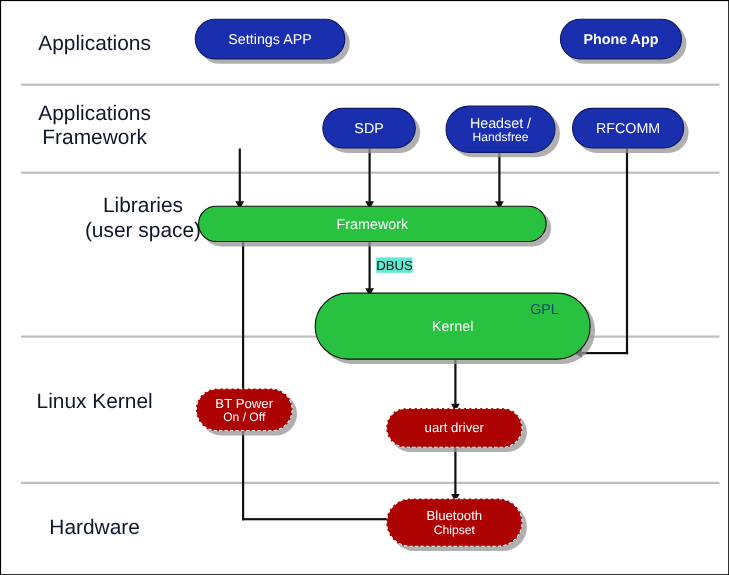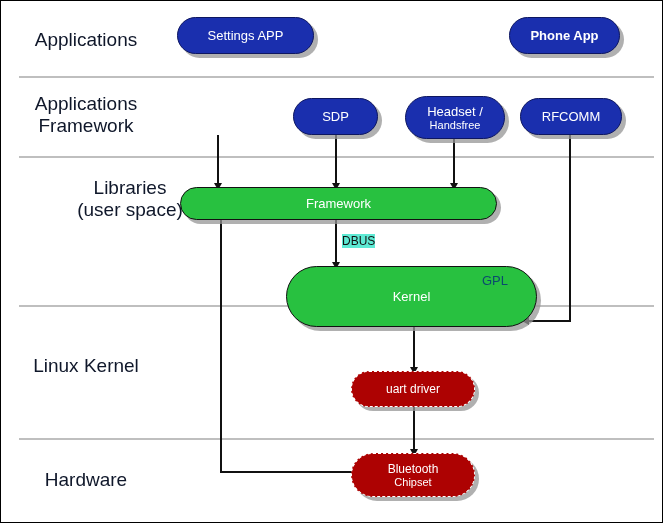--- a/index.html
+++ b/index.html
@@ -190,20 +190,24 @@
 
   <div class="node green" style="left:179px; top:186px; width:317px; height:33px;">
     <span class="l1">Framework</span>
   </div>
 
   <div class="node green" style="left:285px; top:265px; width:251px; height:61px;">
     <span class="l1">Kernel</span>
   </div>
   <div class="node-badge" style="left:481px; top:272px;">GPL</div>
 
+  <div class="node red" style="left:177px; top:352px; width:88px; height:39px;">
+    <span class="l1">BT Power</span>
+    <span class="l2">On / Off</span>
+  </div>
 
   <div class="node red" style="left:350px; top:452px; width:124px; height:44px;">
     <span class="l1">Bluetooth</span>
     <span class="l2">Chipset</span>
   </div>
 
   <div class="node red" style="left:350px; top:370px; width:124px; height:36px;">
     <span class="l1">uart driver</span>
   </div>
 

